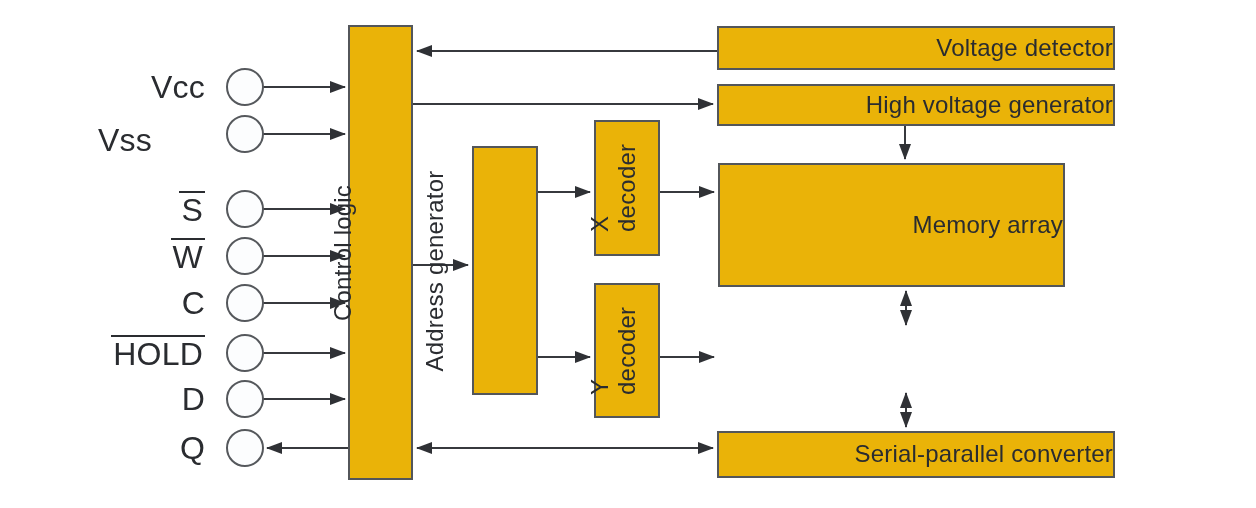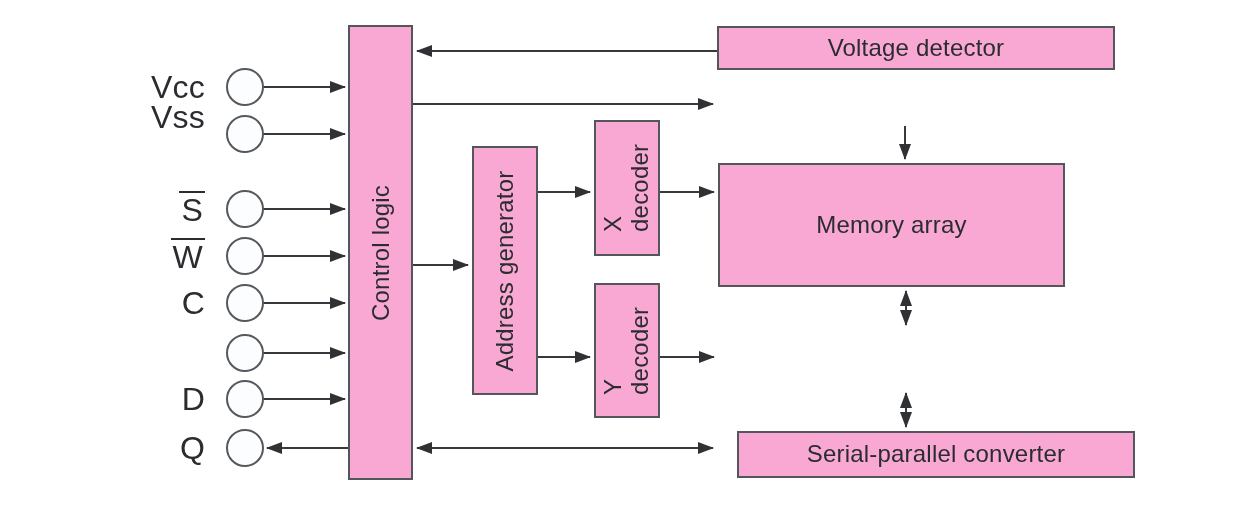--- a/index.html
+++ b/index.html
@@ -9,25 +9,25 @@
     height: 508px;
     background: #ffffff;
     font-family: "Liberation Sans", "DejaVu Sans", sans-serif;
     color: #2a2c30;
     overflow: hidden;
   }
   #wires { position: absolute; left: 0; top: 0; width: 1256px; height: 508px; }
   .box {
     position: absolute;
     box-sizing: border-box;
-    background: #f9a8d4;
+    background: #eab308;
     border: 2px solid #53565a;
     display: flex;
     align-items: center;
-    justify-content: center;
+    justify-content: flex-end;
   }
   .box .hlabel {
     font-size: 24px;
     line-height: 1.1;
     white-space: nowrap;
     letter-spacing: 0.2px;
   }
   .vtext {
     transform: rotate(-90deg);
     white-space: nowrap;
@@ -108,31 +108,34 @@
       <circle cx="245" cy="303" r="18"></circle>
       <circle cx="245" cy="353" r="18"></circle>
       <circle cx="245" cy="399" r="18"></circle>
       <circle cx="245" cy="448" r="18"></circle>
     </g>
   </svg>
 
   <div class="pin-label" style="left:45px; top:70px;">
       <span>Vcc</span>
     </div>
-  <div class="pin-label" style="left:45px; top:100px;">
+  <div class="pin-label" style="left:45px; top:123px;justify-content:center;">
       <span>Vss</span>
     </div>
   <div class="pin-label" style="left:45px; top:192px;">
       <span class="ovl">S</span>
     </div>
   <div class="pin-label" style="left:45px; top:239px;">
       <span class="ovl">W</span>
     </div>
   <div class="pin-label" style="left:45px; top:286px;">
       <span>C</span>
+    </div>
+  <div class="pin-label" style="left:45px; top:336px;">
+      <span class="ovl">HOLD</span>
     </div>
   <div class="pin-label" style="left:45px; top:382px;">
       <span>D</span>
     </div>
   <div class="pin-label" style="left:45px; top:431px;">
       <span>Q</span>
     </div>
 
   <div class="box" style="left:348px; top:25px; width:65px; height:455px;">
     <span class="vtext">Control logic</span>
@@ -153,23 +156,26 @@
     <div class="vtext2">
       <span>Y</span>
       <span>decoder</span>
     </div>
   </div>
 
   <div class="box" style="left:717px; top:26px; width:398px; height:44px;">
     <span class="hlabel">Voltage detector</span>
   </div>
 
+  <div class="box" style="left:717px; top:84px; width:398px; height:42px;">
+    <span class="hlabel">High voltage generator</span>
+  </div>
 
   <div class="box" style="left:718px; top:163px; width:347px; height:124px;">
     <span class="hlabel">Memory array</span>
   </div>
 
 
-  <div class="box" style="left:717px; top:431px; width:398px; height:47px;margin-left:20px;">
+  <div class="box" style="left:717px; top:431px; width:398px; height:47px;">
     <span class="hlabel">Serial-parallel converter</span>
   </div>
 
 </div>
 
 </body></html>

